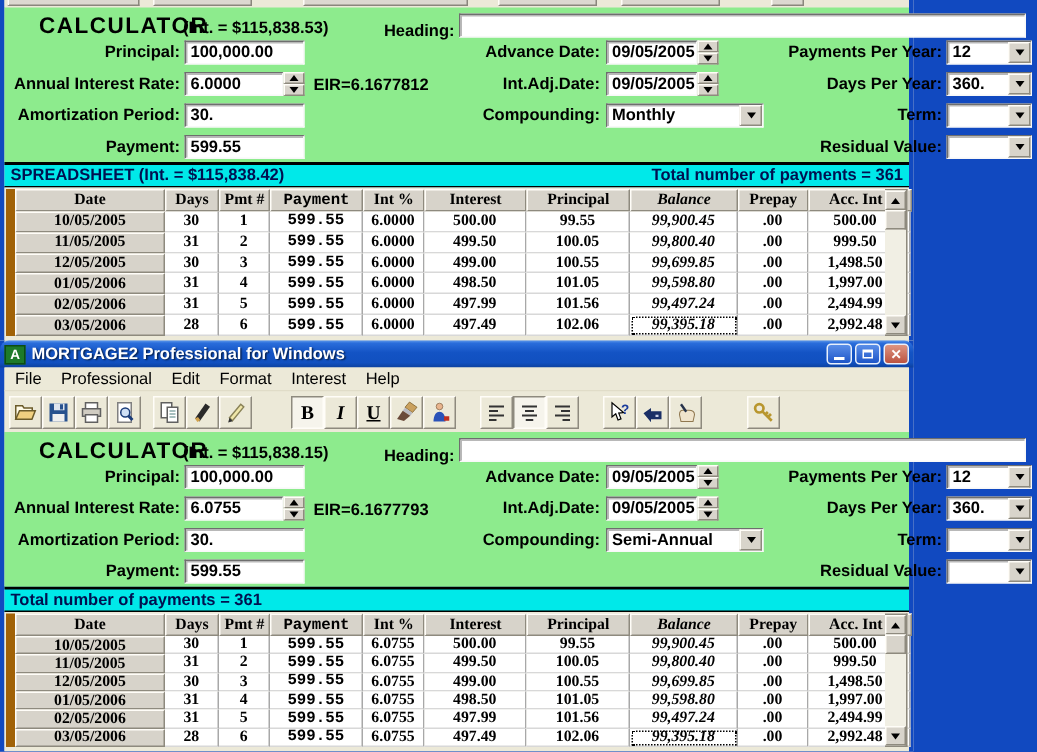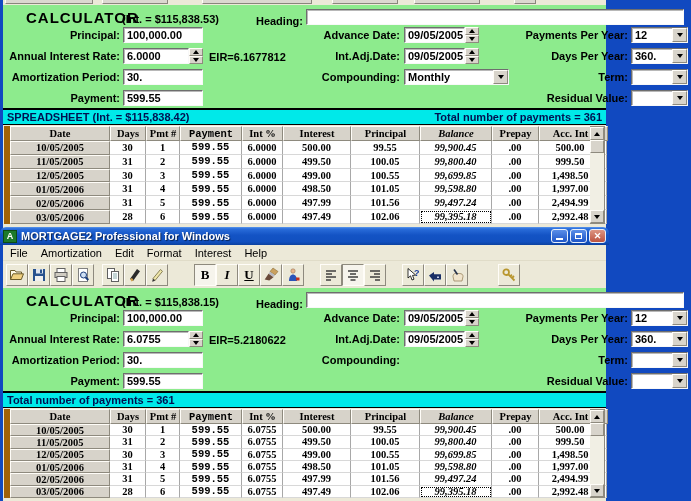--- a/index.html
+++ b/index.html
@@ -293,21 +293,21 @@
         </div>
       <div class="wbtn max">
           <span class="glyph-max"></span>
         </div>
       <div class="wbtn close">✕</div>
     </div>
   </div>
 
   <div class="menubar">
     <span class="menuitem">File</span>
-    <span class="menuitem">Amortization</span>
+    <span class="menuitem">Professional</span>
     <span class="menuitem">Edit</span>
     <span class="menuitem">Format</span>
     <span class="menuitem">Interest</span>
     <span class="menuitem">Help</span>
   </div>
 
   <div class="toolbar">
     <div class="tbtn">
         <svg width="16" height="16">
           <path d="M1.5 12.5 V3.5 H6 l1 1.5 h5.5 V7" fill="#fffbe8" stroke="#6b5b2a"></path>
@@ -446,21 +446,21 @@
     <div class="lbl" style="left:2px;top:43px;width:115px;">Annual Interest Rate:</div>
     <div class="field" style="left:120px;top:43px;width:66px;">6.0755</div>
     <span class="spin" style="left:186px;top:43px;">
         <span class="spbtn">
           <i class="tri-up"></i>
         </span>
         <span class="spbtn">
           <i class="tri-dn"></i>
         </span>
       </span>
-    <div class="eir" style="left:206px;top:46px;">EIR=5.2180622</div>
+    <div class="eir" style="left:206px;top:46px;">EIR=6.1677793</div>
     <div class="lbl" style="left:2px;top:64px;width:115px;">Amortization Period:</div>
     <div class="field" style="left:120px;top:64px;width:80px;">30.</div>
     <div class="lbl" style="left:2px;top:85px;width:115px;">Payment:</div>
     <div class="field" style="left:120px;top:85px;width:80px;">599.55</div>
 
     <div class="lbl" style="left:302px;top:22px;width:95px;">Advance Date:</div>
     <div class="field" style="left:401px;top:22px;width:61px;">09/05/2005</div>
     <span class="spin" style="left:462px;top:22px;">
         <span class="spbtn">
           <i class="tri-up"></i>
@@ -473,20 +473,26 @@
     <div class="field" style="left:401px;top:43px;width:61px;">09/05/2005</div>
     <span class="spin" style="left:462px;top:43px;">
         <span class="spbtn">
           <i class="tri-up"></i>
         </span>
         <span class="spbtn">
           <i class="tri-dn"></i>
         </span>
       </span>
     <div class="lbl" style="left:302px;top:64px;width:95px;">Compounding:</div>
+    <span class="dd" style="left:401px;top:64px;width:105px;">
+        <span class="dd-val">Semi-Annual</span>
+        <span class="dd-btn">
+          <i class="tri-dn"></i>
+        </span>
+      </span>
 
     <div class="lbl" style="left:480px;top:22px;width:145px;">Payments Per Year:</div>
     <span class="dd" style="left:628px;top:22px;width:57px;">
         <span class="dd-val">12</span>
         <span class="dd-btn">
           <i class="tri-dn"></i>
         </span>
       </span>
     <div class="lbl" style="left:480px;top:43px;width:145px;">Days Per Year:</div>
     <span class="dd" style="left:628px;top:43px;width:57px;">

